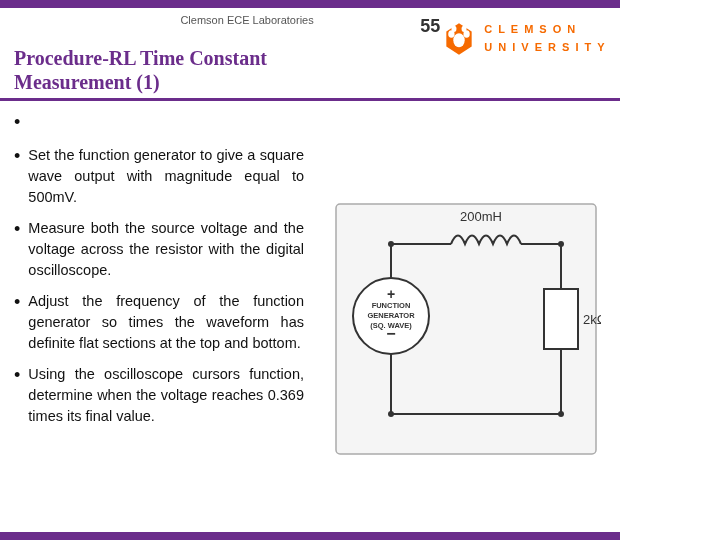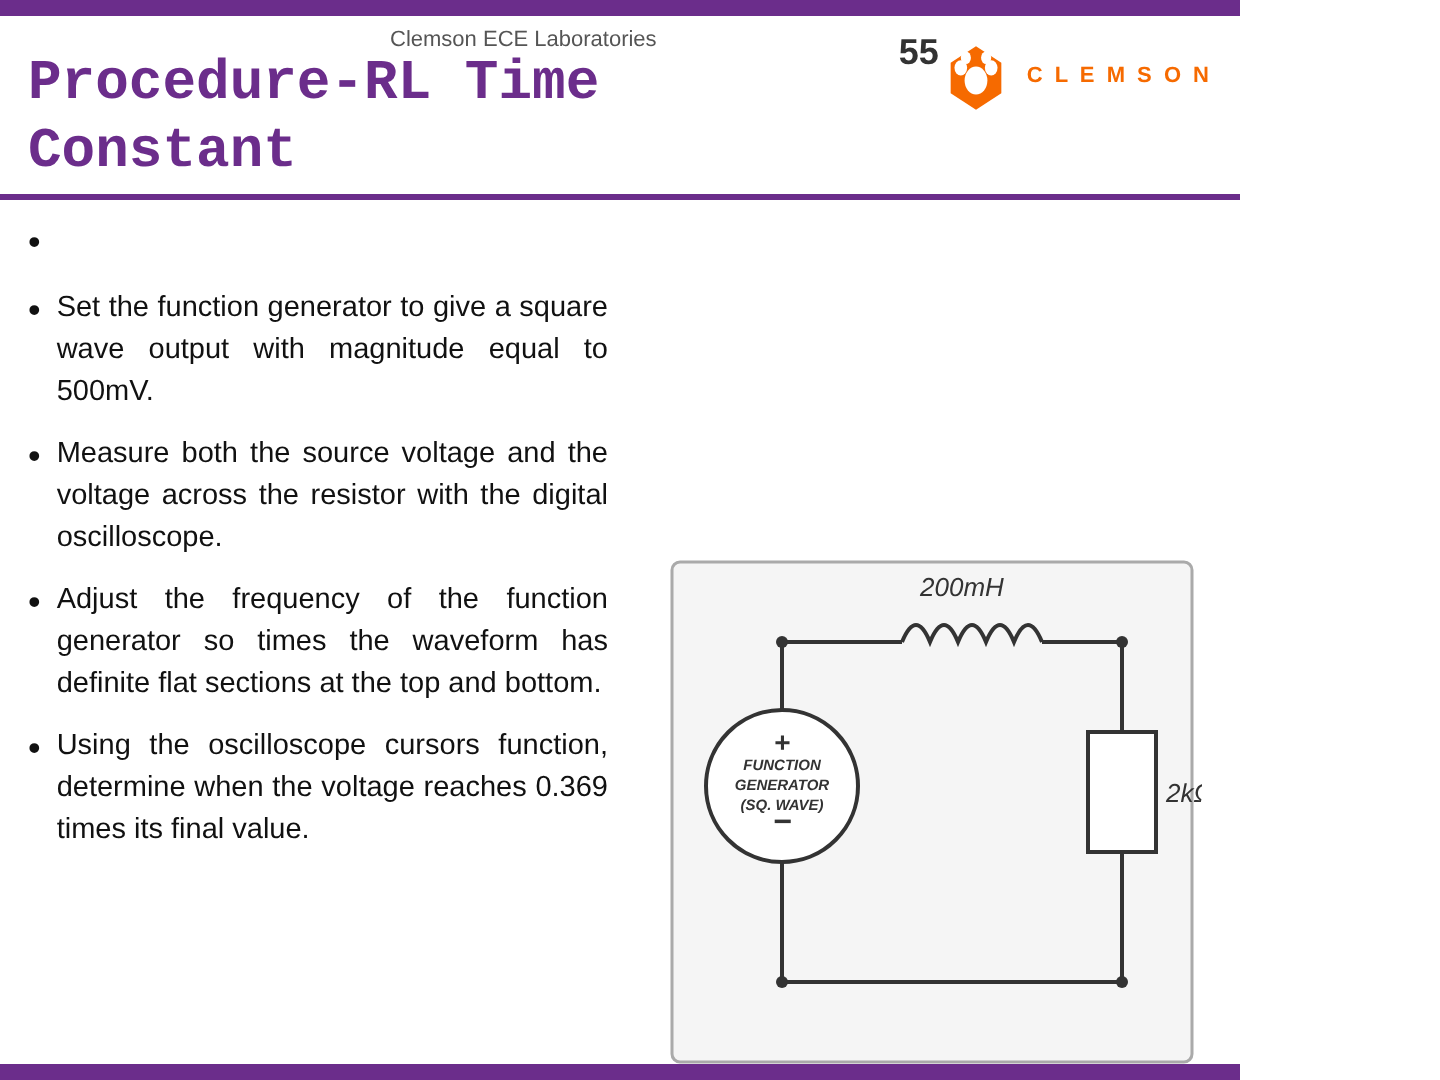--- a/index.html
+++ b/index.html
@@ -45,26 +45,26 @@
 
     .clemson-label {
       font-size: 11px;
       color: #555;
       text-align: center;
       font-family: Arial, sans-serif;
       margin-left: 60px;
     }
 
     .slide-title {
-      font-size: 28px;
+      font-size: 20px;
       font-weight: bold;
       color: #6b2d8b;
       line-height: 1.2;
-      font-family: Liberation Mono, monospace;
-      margin-top: 0;
+      font-family: Liberation Serif, serif;
+      margin-top: 20px;
     }
 
     .header-right {
       display: flex;
       flex-direction: row;
       align-items: flex-start;
       min-width: 140px;
       padding-top: 2px;
     }
 
@@ -134,24 +134,23 @@
       font-size: 18px;
       margin-right: 8px;
       margin-top: -2px;
       flex-shrink: 0;
       color: #111;
     }
 
     .circuit-col {
       width: 280px;
       display: flex;
-      align-items: flex-end;
+      align-items: center;
       justify-content: center;
       padding-top: 10px;
-      font-style: italic;
     }
 
     .circuit-svg {
       width: 270px;
       height: 260px;
     }
 
     
     .bottom-bar {
       background: #6b2d8b;
@@ -166,39 +165,41 @@
 <body>
 
 <div class="slide">
   <div class="top-bar"></div>
 
   <div class="header">
     <div class="header-left">
       <div class="clemson-label">Clemson ECE Laboratories</div>
       <div class="slide-title">
         <span>Procedure-RL Time Constant</span><br>
+        <span>Measurement (1)</span>
       </div>
     </div>
     <div class="header-right">
       <div class="slide-number">55</div>
       <div class="logo-area">
         <div class="clemson-logo">
 
           <svg class="paw-icon" viewBox="0 0 60 60" xmlns="http://www.w3.org/2000/svg">
 
             <polygon points="30,5 50,18 50,42 30,55 10,42 10,18" fill="#f66a00"></polygon>
 
             <ellipse cx="30" cy="32" rx="9" ry="11" fill="white"></ellipse>
             <ellipse cx="18" cy="22" rx="5" ry="6" fill="white"></ellipse>
             <ellipse cx="42" cy="22" rx="5" ry="6" fill="white"></ellipse>
             <ellipse cx="22" cy="14" rx="4" ry="5" fill="white"></ellipse>
             <ellipse cx="38" cy="14" rx="4" ry="5" fill="white"></ellipse>
           </svg>
           <div class="university-text">
             <div>C L E M S O N</div>
+            <div>U N I V E R S I T Y</div>
           </div>
         </div>
       </div>
     </div>
   </div>
 
   <div class="content">
     <div class="text-col">
       <ul class="bullet-list">
         <li>

